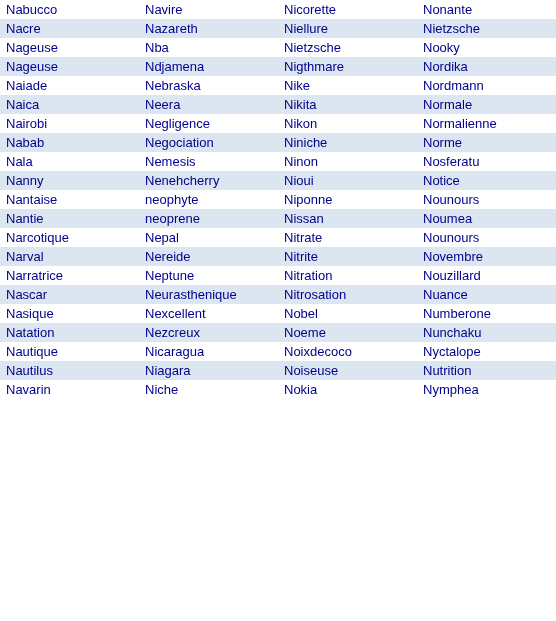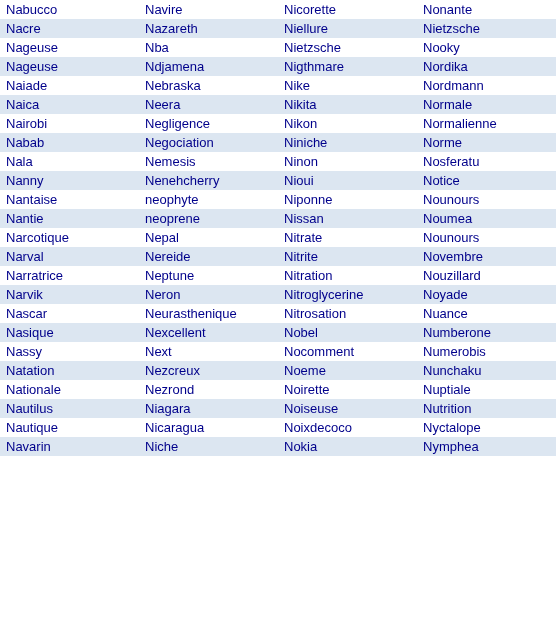--- a/index.html
+++ b/index.html
@@ -131,66 +131,48 @@
         <td>Nitrite</td>
         <td>Novembre</td>
       </tr>
       <tr>
         <td>Narratrice</td>
         <td>Neptune</td>
         <td>Nitration</td>
         <td>Nouzillard</td>
       </tr>
       <tr>
-        <td>Narvik</td>
-        <td>Neron</td>
-        <td>Nitroglycerine</td>
-        <td>Noyade</td>
-      </tr>
-      <tr>
         <td>Nascar</td>
         <td>Neurasthenique</td>
         <td>Nitrosation</td>
         <td>Nuance</td>
       </tr>
       <tr>
         <td>Nasique</td>
         <td>Nexcellent</td>
         <td>Nobel</td>
         <td>Numberone</td>
       </tr>
       <tr>
-        <td>Nassy</td>
-        <td>Next</td>
-        <td>Nocomment</td>
-        <td>Numerobis</td>
-      </tr>
-      <tr>
         <td>Natation</td>
         <td>Nezcreux</td>
         <td>Noeme</td>
         <td>Nunchaku</td>
       </tr>
       <tr>
-        <td>Nationale</td>
-        <td>Nezrond</td>
-        <td>Noirette</td>
-        <td>Nuptiale</td>
+        <td>Nautique</td>
+        <td>Nicaragua</td>
+        <td>Noixdecoco</td>
+        <td>Nyctalope</td>
       </tr>
       <tr>
         <td>Nautilus</td>
         <td>Niagara</td>
         <td>Noiseuse</td>
         <td>Nutrition</td>
-      </tr>
-      <tr>
-        <td>Nautique</td>
-        <td>Nicaragua</td>
-        <td>Noixdecoco</td>
-        <td>Nyctalope</td>
       </tr>
       <tr>
         <td>Navarin</td>
         <td>Niche</td>
         <td>Nokia</td>
         <td>Nymphea</td>
       </tr>
     </tbody>
 </table>
 

